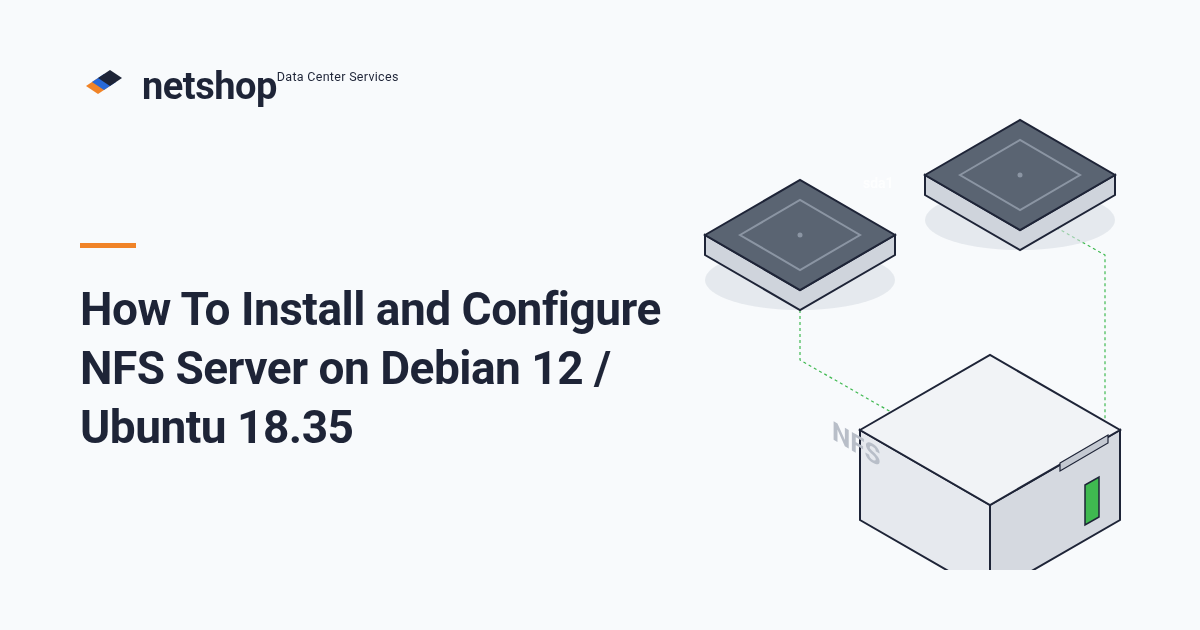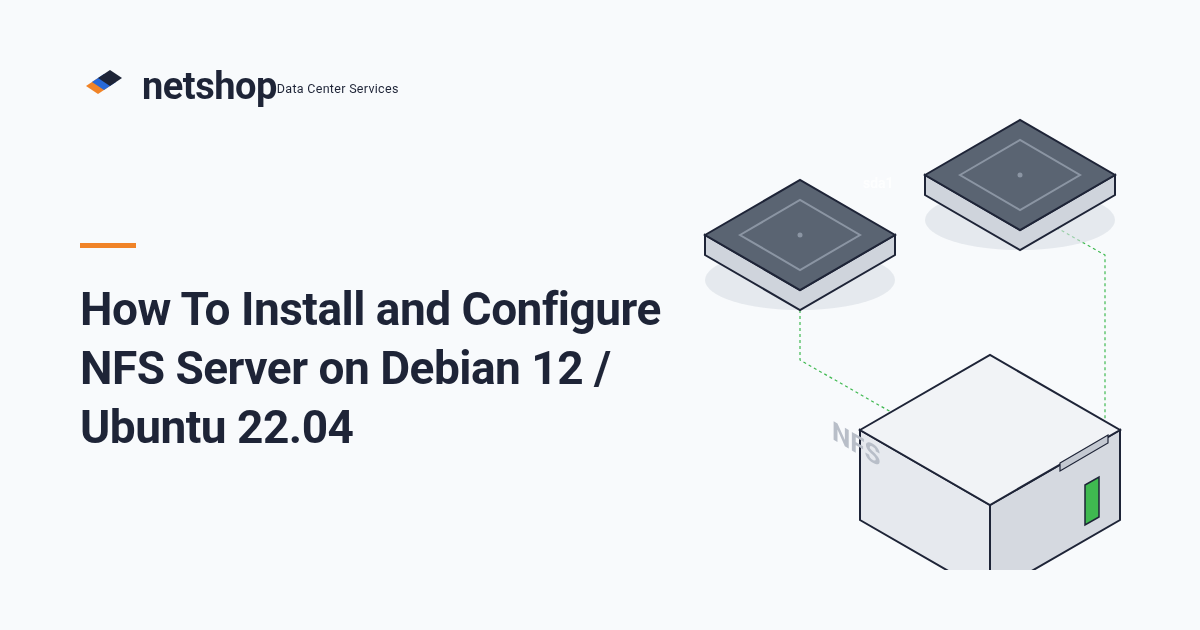--- a/index.html
+++ b/index.html
@@ -29,21 +29,21 @@
     font-size: 38px;
     font-weight: 700;
     color: #1e2437;
     letter-spacing: -0.5px;
     line-height: 1;
   }
   .logo-sub {
     font-size: 12.5px;
     color: #1e2437;
     letter-spacing: 0.3px;
-    margin-top: 14px;
+    margin-top: 2px;
   }
   .accent-bar {
     position: absolute;
     top: 243px;
     left: 80px;
     width: 56px;
     height: 5px;
     background: #f08327;
   }
   .headline {
@@ -79,21 +79,21 @@
     </svg>
   </div>
   <div class="logo-text-wrap">
     <div class="logo-word">netshop</div>
     <div class="logo-sub">Data Center Services</div>
   </div>
 </div>
 
 <div class="accent-bar"></div>
 
-<h1 class="headline">How To Install and Configure NFS Server on Debian 12 / Ubuntu 22.04</h1>
+<h1 class="headline">How To Install and Configure NFS Server on Debian 12 / Ubuntu 18.35</h1>
 
 <div class="illus">
   <svg width="540" height="460" viewBox="0 0 540 460">
 
     <g stroke="#3fb950" stroke-width="1.2" stroke-dasharray="3,3" fill="none">
 
       <path d="M 175 140 L 175 250 L 350 350"></path>
 
       <path d="M 400 100 L 480 145 L 480 320 L 430 350"></path>
     </g>

